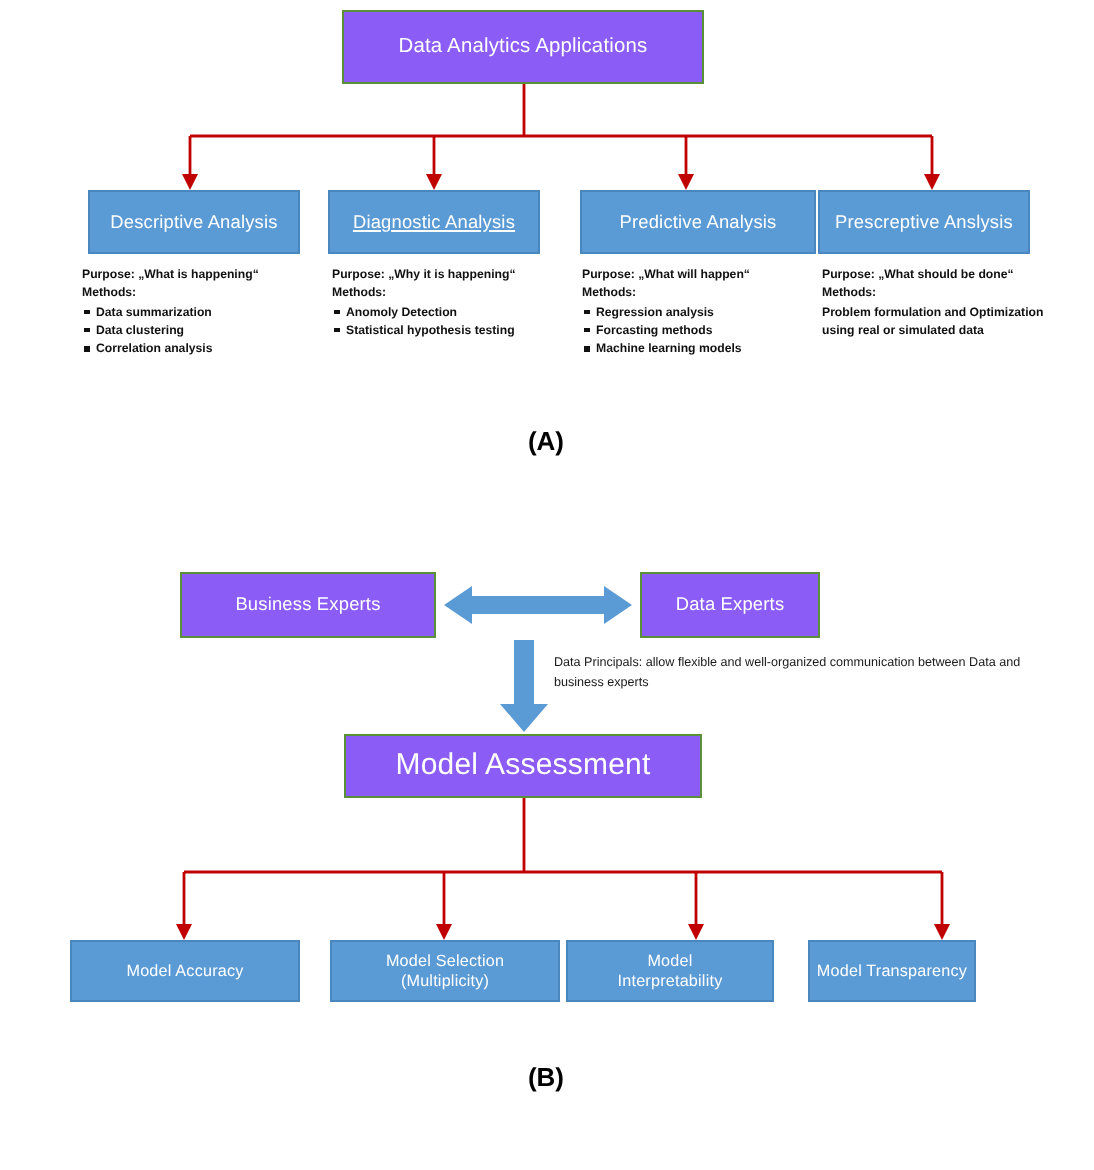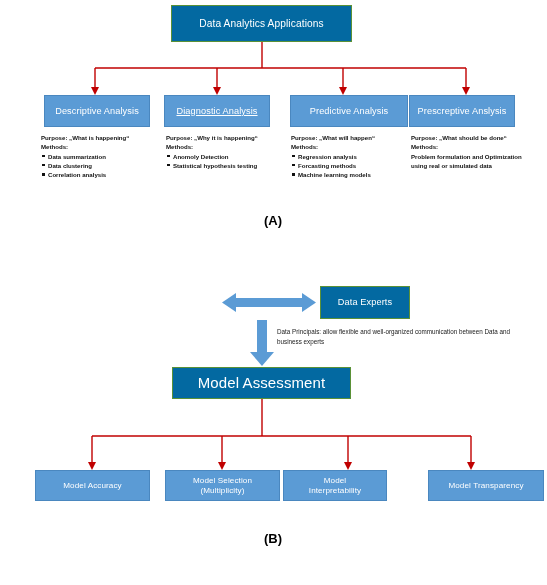--- a/index.html
+++ b/index.html
@@ -32,21 +32,21 @@
     box-sizing: border-box;
     display: flex;
     align-items: center;
     justify-content: center;
     text-align: center;
     color: #ffffff;
     line-height: 1.12;
     letter-spacing: 0.1px;
   }
   .node.green {
-    background: #0369a1;
+    background: #8b5cf6;
     border: 1px solid #5a9137;
   }
   .node.blue {
     background: #5b9bd5;
     border: 1px solid #4a87bf;
   }
   .node-label {
     display: block;
     padding: 0 3px;
     white-space: pre-line;
@@ -119,21 +119,21 @@
     justify-content: center;
   }
   .b-leaf {
     top: 470px;
     height: 31px;
     font-size: 8.1px;
   }
   #b-leaf-0 { left: 35px;  width: 115px; }
   #b-leaf-1 { left: 165px; width: 115px; }
   #b-leaf-2 { left: 283px; width: 104px; }
-  #b-leaf-3 { left: 428px; width: 116px; }
+  #b-leaf-3 { left: 404px; width: 84px; }
 
   #b-note {
     position: absolute;
     left: 277px;
     top: 327px;
     width: 248px;
     font-size: 6.3px;
     line-height: 1.62;
     color: #1a1a1a;
   }
@@ -253,20 +253,23 @@
   <div class="a-body" id="a-body-3">
     <p>Purpose: „What should be done“</p>
     <p>Methods:</p>
     <ul>
         <li class="nobullet" style="padding-left: 0px;">Problem formulation and Optimization using real or simulated data</li>
       </ul>
   </div>
 
   <div class="panel-caption" id="caption-a">(A)</div>
 
+  <div class="node green" id="b-business">
+    <span class="node-label">Business Experts</span>
+  </div>
   <div class="node green" id="b-data">
     <span class="node-label">Data Experts</span>
   </div>
 
   <div id="b-note">Data Principals: allow flexible and well-organized communication between Data and business experts</div>
 
   <div class="node green" id="b-assessment">
     <span class="node-label">Model Assessment</span>
   </div>
 

